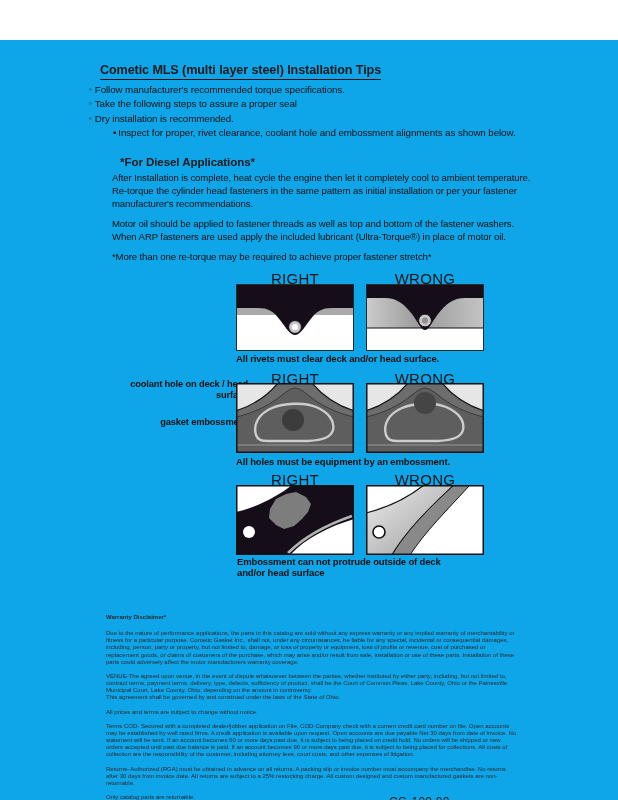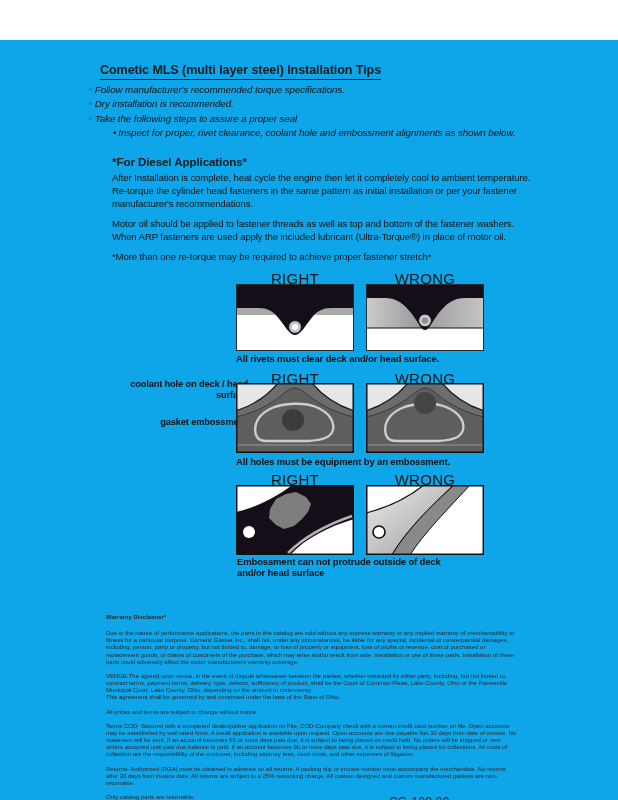--- a/index.html
+++ b/index.html
@@ -5,28 +5,28 @@
   html,body{margin:0;padding:0;background:#fff;}
   #page{position:relative;width:618px;height:772px;background:#0ea5e9;overflow:hidden;
         font-family:"Liberation Sans",sans-serif;color:#1a1a1a;margin-top:40px;}
   .abs{position:absolute;}
 
   
   .title{left:100px;top:23px;font-size:12.6px;font-weight:bold;letter-spacing:-0.1px;
          border-bottom:1.6px solid #111;padding-bottom:2px;}
 
   
-  .bullets{left:89px;top:43px;font-size:9.8px;line-height:13.4px;letter-spacing:-0.1px;color:#111;font-style:italic;}
+  .bullets{left:89px;top:43px;font-size:9.8px;line-height:13.4px;letter-spacing:-0.1px;color:#111;}
   .b1{white-space:nowrap;padding-left:9px;text-indent:-9px;}
   .b1::before{content:"\25E6";font-size:8px;margin-right:3px;position:relative;top:-1px;}
   .b2{white-space:nowrap;padding-left:32px;text-indent:-8px;}
   .b2::before{content:"\2022";margin-right:2px;}
 
   
-  .dheading{left:112px;top:115px;font-size:11.6px;font-weight:bold;letter-spacing:-0.1px;}
+  .dheading{left:120px;top:115px;font-size:11.6px;font-weight:bold;letter-spacing:-0.1px;}
   .dbody{left:112px;top:131px;width:424px;font-size:9.6px;line-height:13px;letter-spacing:-0.12px;color:#111;}
   .dbody p{margin:0 0 7px 0;}
 
   
   .hdr{width:118px;text-align:center;font-size:15px;letter-spacing:0.3px;color:#151515;}
   .dbox{width:118px;height:67px;}
   .dbox svg{display:block;width:100%;height:100%;}
   .cap{font-size:9.5px;font-weight:bold;letter-spacing:-0.15px;color:#111;line-height:10.5px;}
   .lbl{font-size:9.3px;font-weight:bold;text-align:right;line-height:11px;letter-spacing:-0.15px;color:#111;}
 
@@ -40,22 +40,22 @@
 </style>
 </head>
 <body>
 
 <div id="page">
 
   <div class="abs title">Cometic MLS (multi layer steel) Installation Tips</div>
 
   <div class="abs bullets">
     <div class="b1">Follow manufacturer's recommended torque specifications.</div>
+    <div class="b1">Take the following steps to assure a proper seal</div>
     <div class="b1">Dry installation is recommended.</div>
-    <div class="b1">Take the following steps to assure a proper seal</div>
     <div class="b2">Inspect for proper, rivet clearance, coolant hole and embossment alignments as shown below.</div>
   </div>
 
   <div class="abs dheading">*For Diesel Applications*</div>
   <div class="abs dbody">
     <p>After Installation is complete, heat cycle the engine then let it completely cool to ambient temperature. Re-torque the cylinder head fasteners in the same pattern as initial installation or per your fastener manufacturer's recommendations.</p>
     <p>Motor oil should be applied to fastener threads as well as top and bottom of the fastener washers. When ARP fasteners are used apply the included lubricant (Ultra-Torque®) in place of motor oil.</p>
     <p>*More than one re-torque may be required to achieve proper fastener stretch*</p>
   </div>
 

